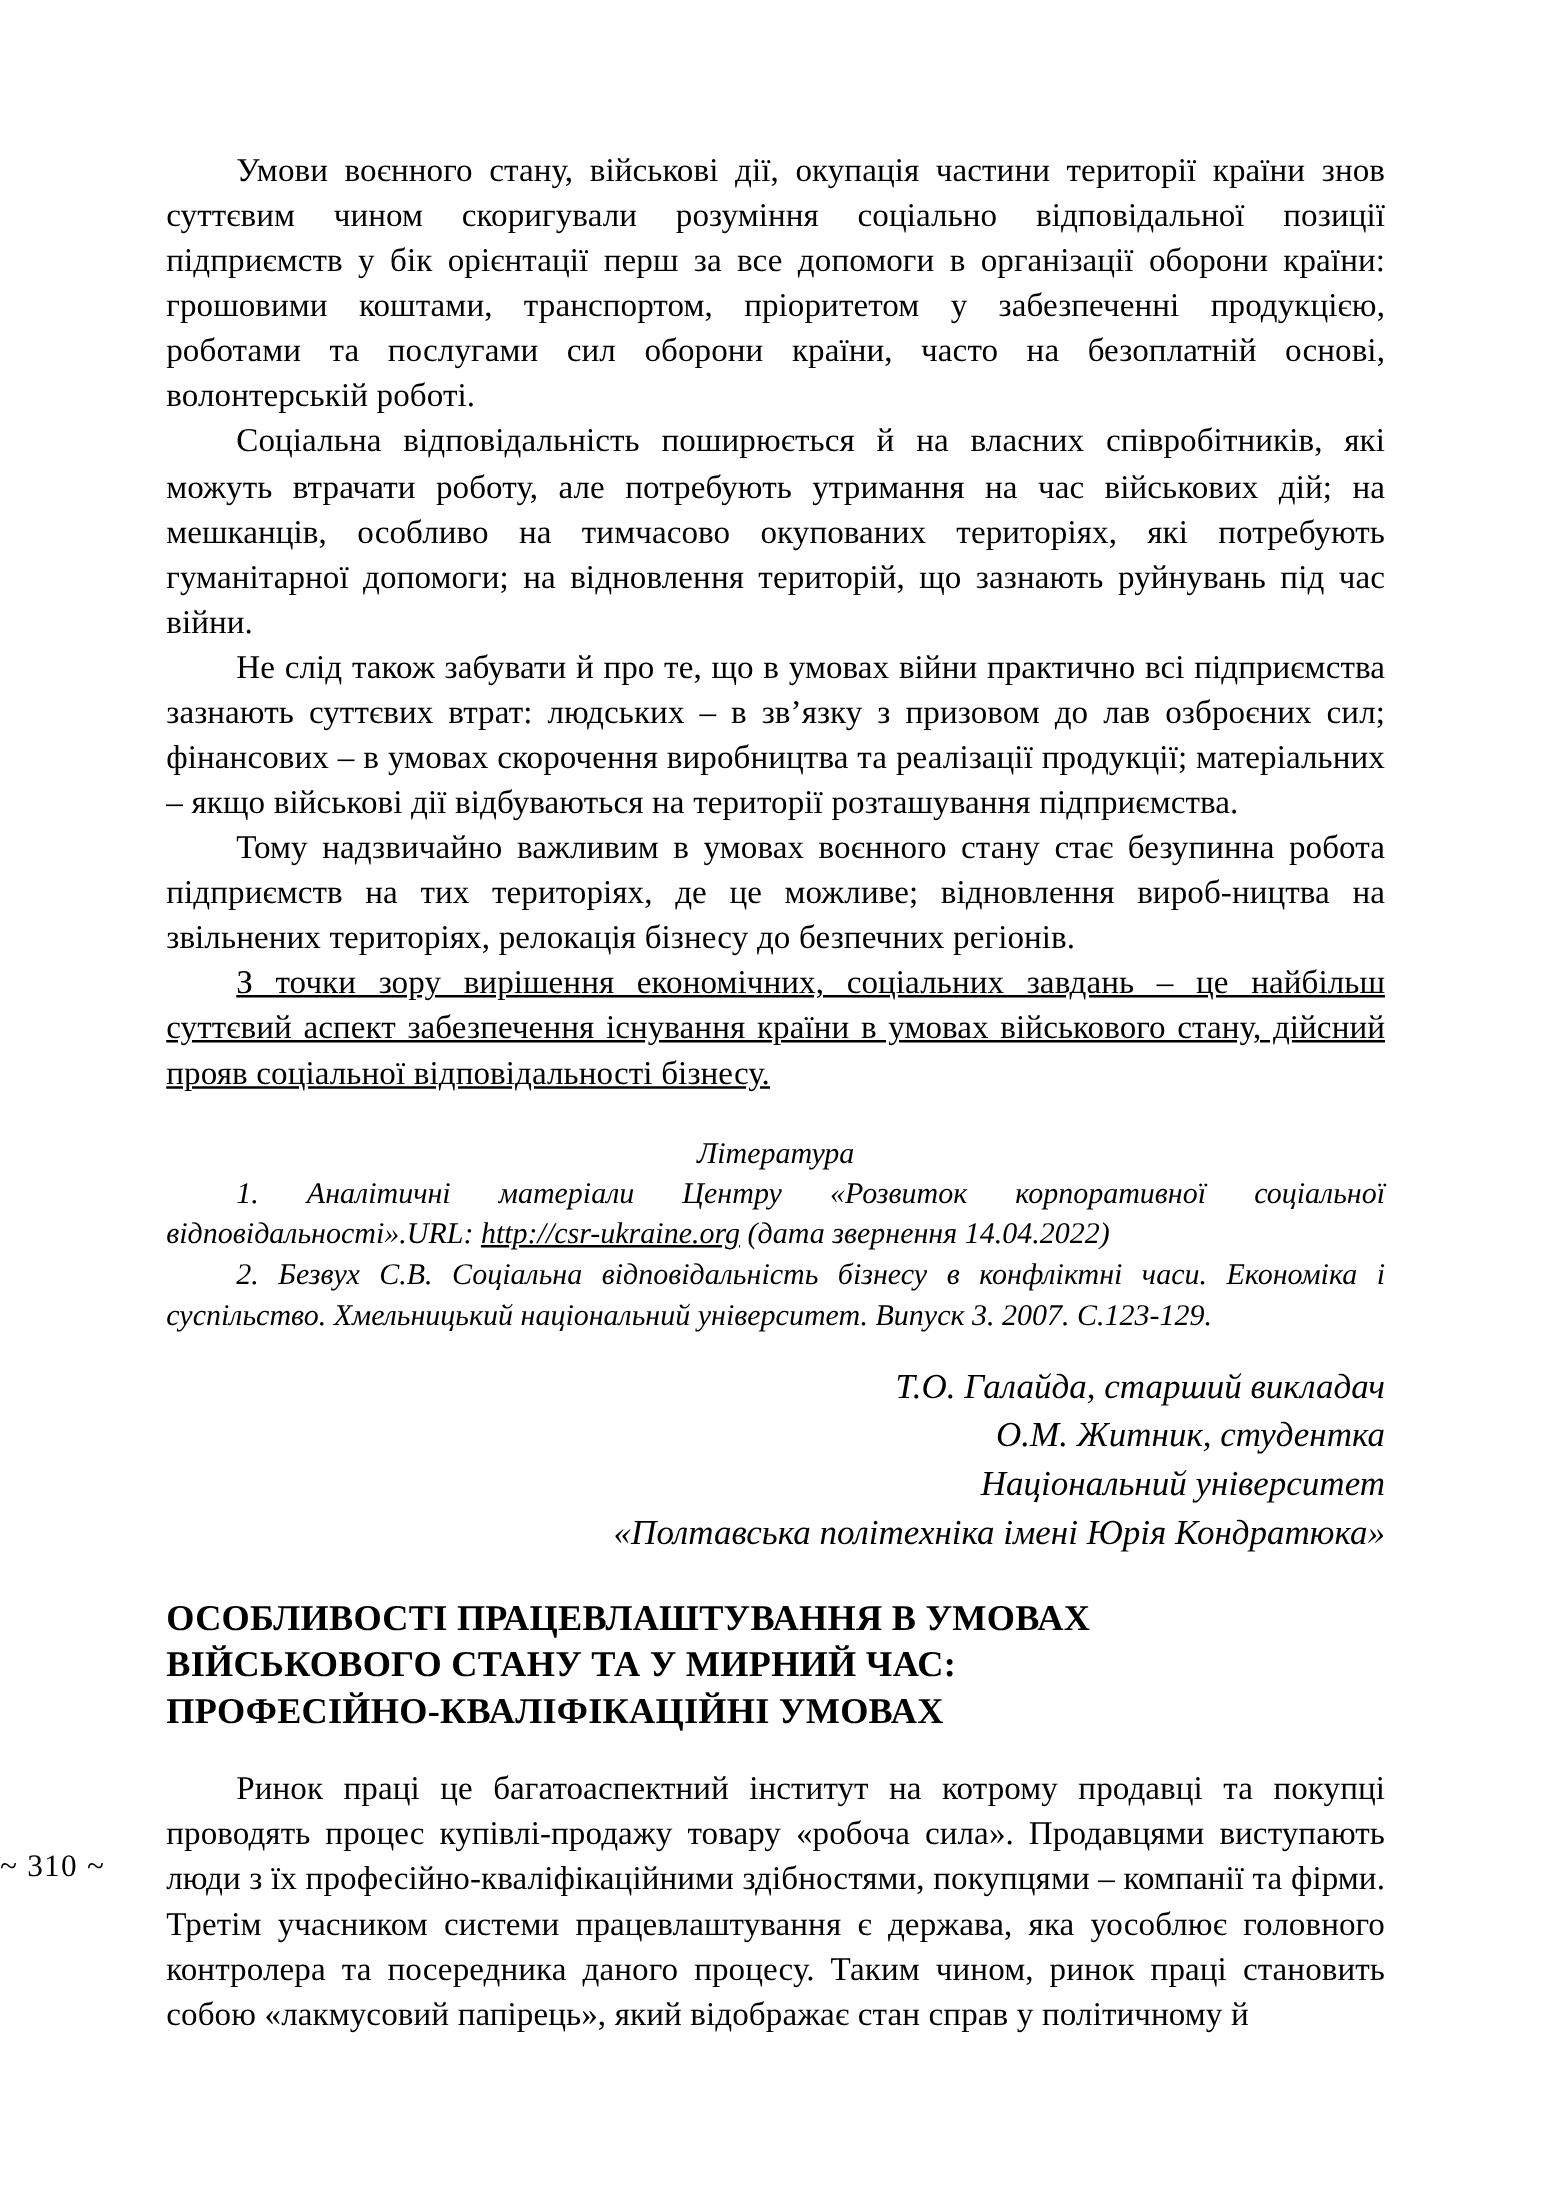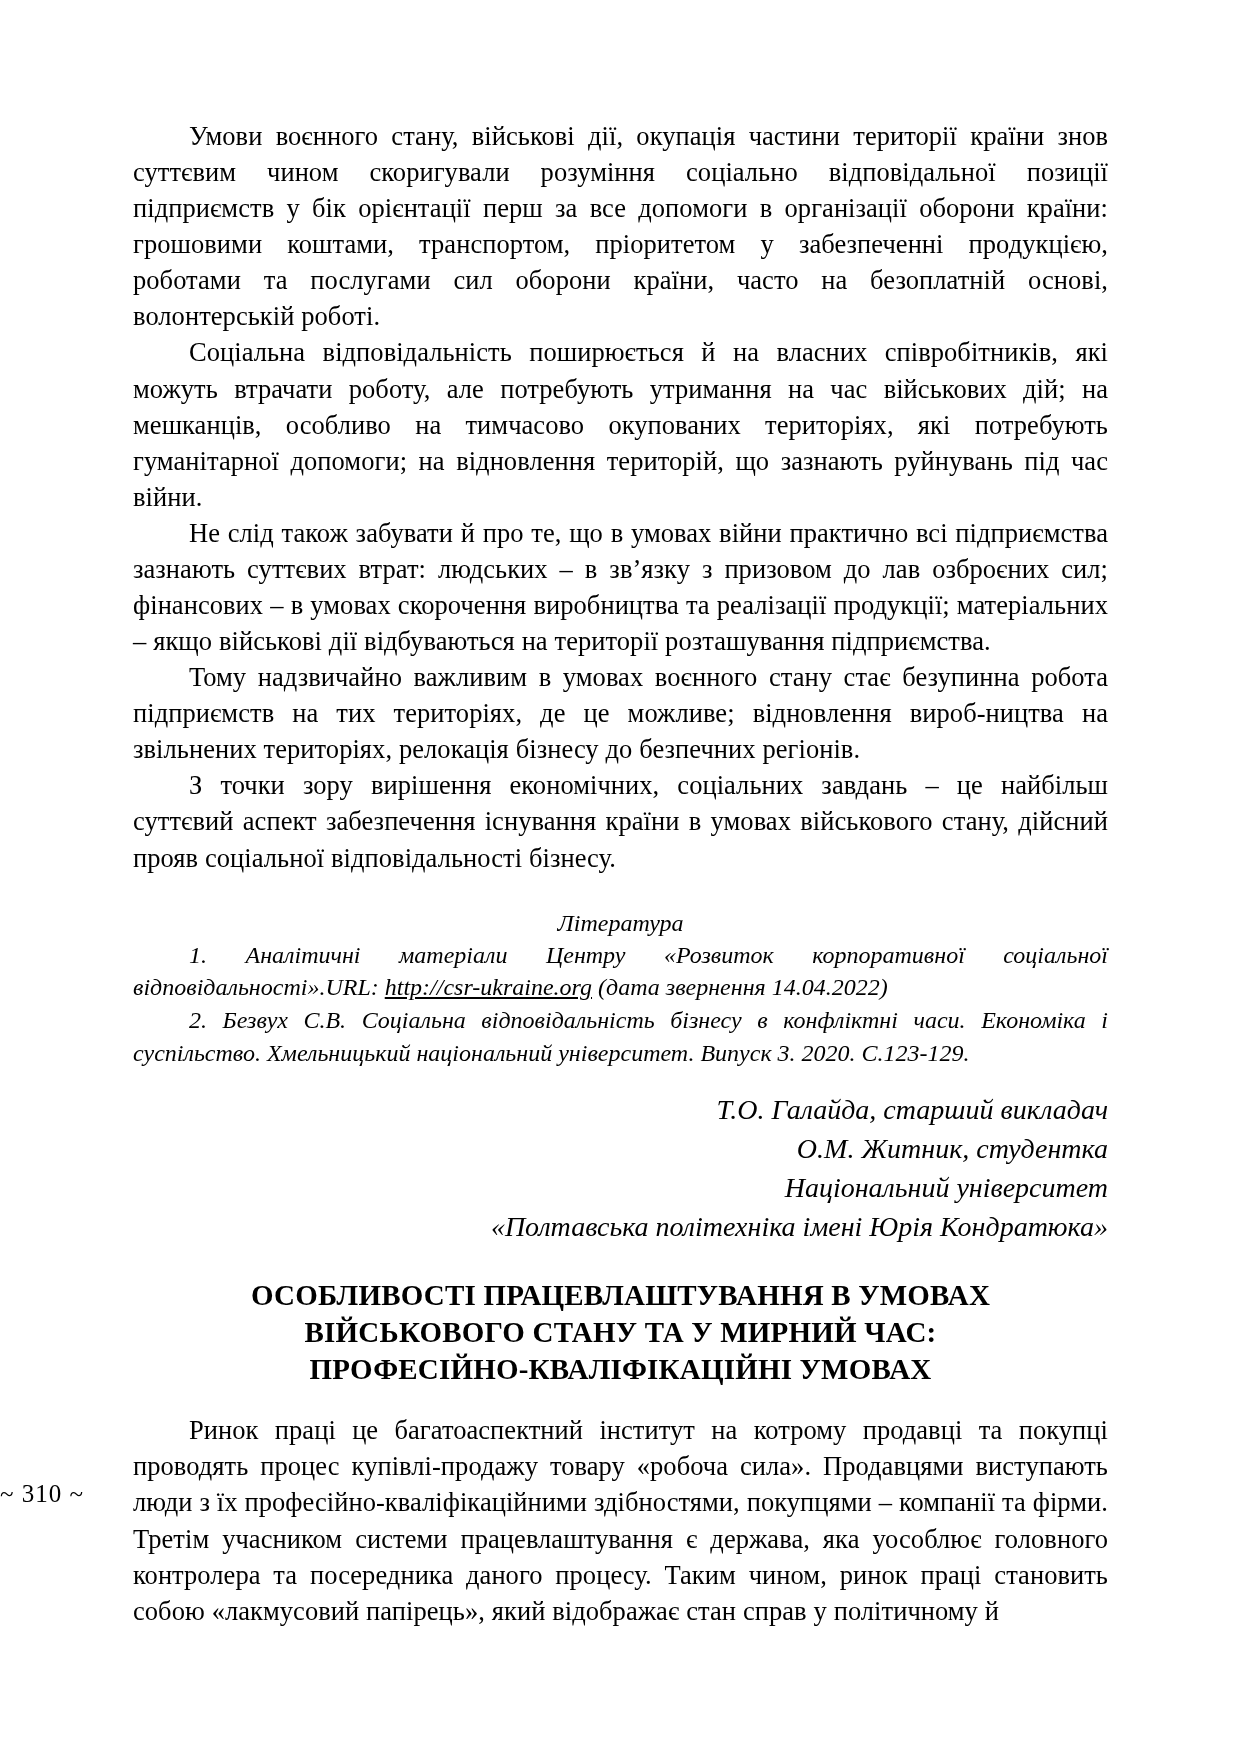--- a/index.html
+++ b/index.html
@@ -32,20 +32,21 @@
     line-height: 1.362;
     text-align: justify;
     text-indent: 56px;
     text-justify: inter-word;
     letter-spacing: 0.05px;
     word-spacing: 0.2px;
   }
 
   p.body-par.last-of-block {
     margin-bottom: 16px;
+    text-decoration: underline;
   }
 
   
   .lit-heading {
     margin: 32px 0 0 0;
     text-align: center;
     font-size: 24px;
     font-style: italic;
     line-height: 1.3;
   }
@@ -82,21 +83,21 @@
     line-height: 1.39;
   }
 
   .author-block .aline {
     display: block;
   }
 
   
   .article-title {
     margin: 30px 0 0 0;
-    text-align: center;
+    text-align: left;
     font-size: 29px;
     font-weight: bold;
     line-height: 1.28;
     letter-spacing: 0.2px;
   }
 
   .article-title .tline {
     display: block;
   }
 
@@ -129,21 +130,21 @@
       <p class="body-par">Не слід також забувати й про те, що в умовах війни практично всі підприємства зазнають суттєвих втрат: людських  –  в зв’язку з призовом до лав озброєних сил; фінансових – в умовах скорочення виробництва та реалізації продукції; матеріальних – якщо військові дії відбуваються на території розташування підприємства.</p>
       <p class="body-par">Тому надзвичайно важливим в умовах воєнного стану стає безупинна робота підприємств на тих територіях, де це можливе; відновлення вироб-ництва на звільнених територіях, релокація бізнесу до безпечних регіонів.</p>
       <p class="body-par last-of-block">З точки зору вирішення економічних, соціальних завдань – це найбільш суттєвий аспект забезпечення існування країни в умовах військового стану, дійсний прояв соціальної відповідальності бізнесу.</p>
     </div>
 
     <div>
       <div class="lit-heading">Література</div>
 
       <p class="reference"><span>1. Аналітичні матеріали Центру «Розвиток корпоративної соціальної відповідальності».URL: </span><span class="ref-url">http://csr-ukraine.org</span><span> (дата звернення 14.04.2022)</span></p>
 
-      <p class="reference"><span>2. Безвух С.В. Соціальна відповідальність бізнесу в конфліктні часи. Економіка і суспільство. Хмельницький національний університет. Випуск 3. 2020. С.123-129.</span></p>
+      <p class="reference"><span>2. Безвух С.В. Соціальна відповідальність бізнесу в конфліктні часи. Економіка і суспільство. Хмельницький національний університет. Випуск 3. 2007. С.123-129.</span></p>
     </div>
 
 
     <div class="author-block">
       <span class="aline">Т.О. Галайда, старший викладач</span>
       <span class="aline">О.М. Житник, студентка</span>
       <span class="aline">Національний університет</span>
       <span class="aline">«Полтавська політехніка  імені Юрія Кондратюка»</span>
     </div>
 

